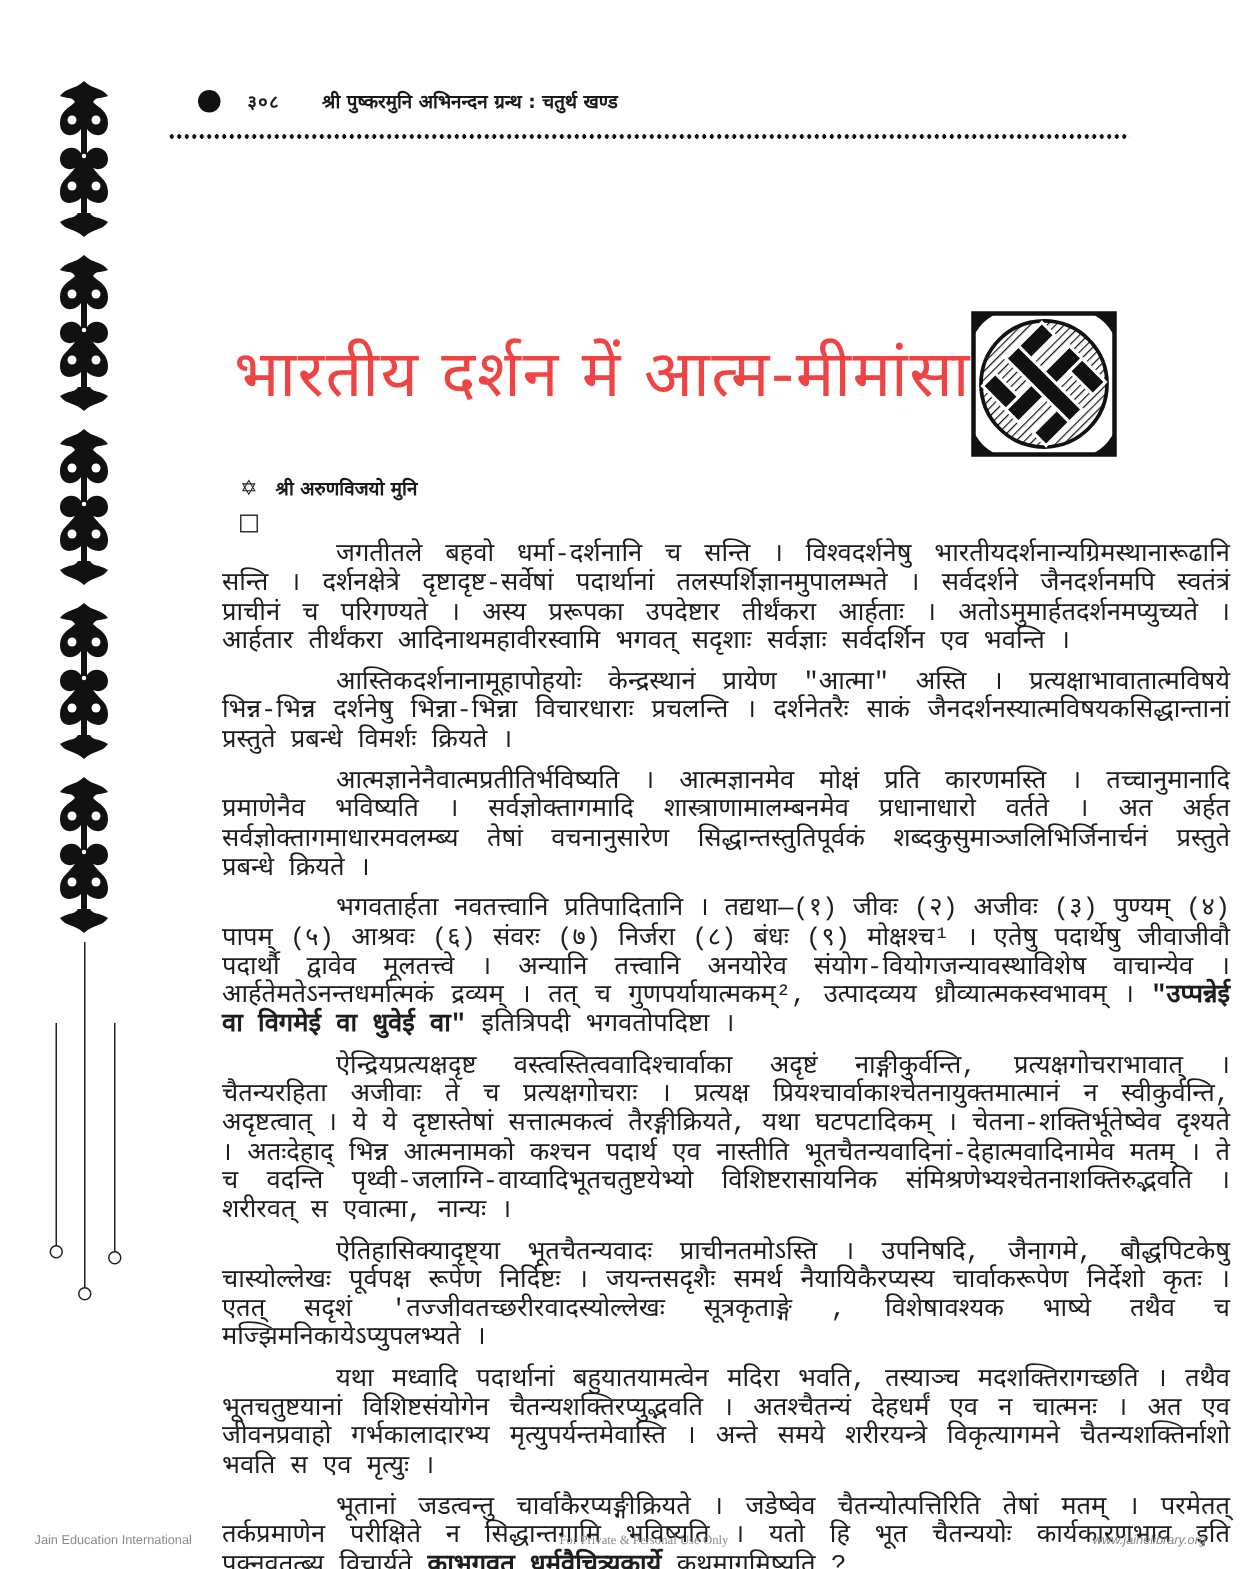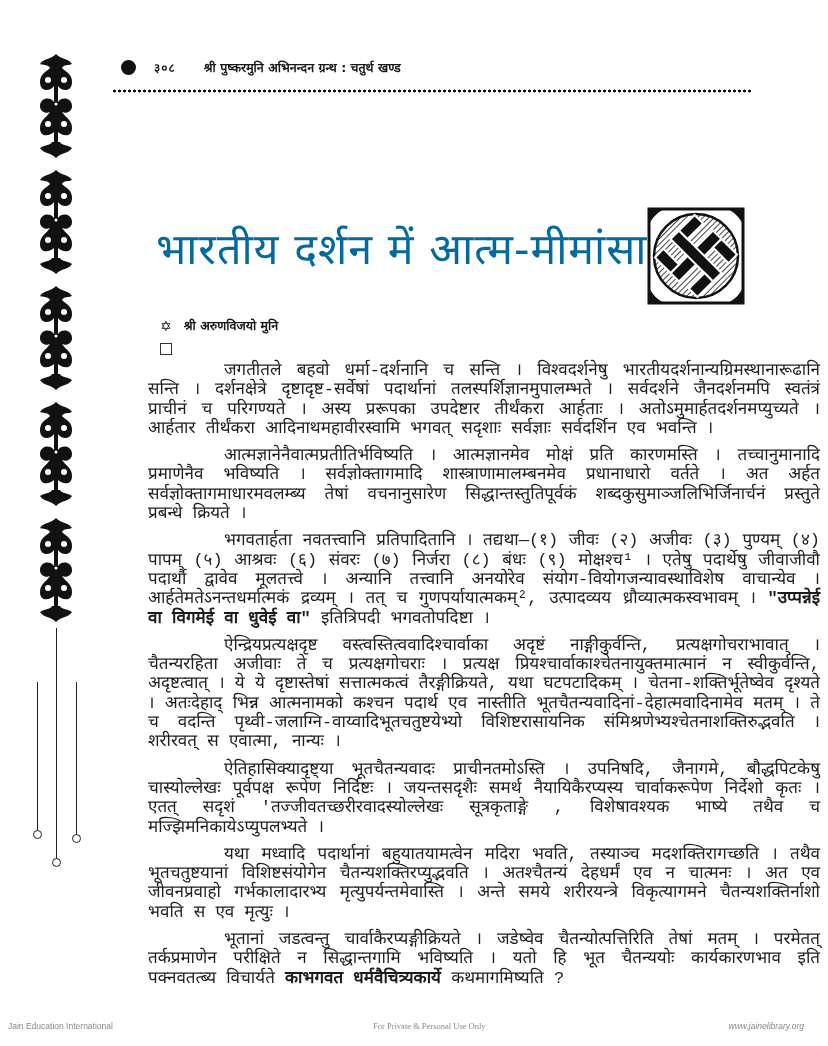--- a/index.html
+++ b/index.html
@@ -7,45 +7,45 @@
   body { position:relative; font-family:"DejaVu Serif", serif; color:#1a1a1a; }
 
   
   .left-border { position:absolute; left:36px; top:52px; width:40px; height:820px; }
   .ornament { position:absolute; left:0; width:40px; height:108px; }
   .ornament svg { width:40px; height:108px; display:block; }
   .vline { position:absolute; background:#222; width:1px; }
   .vcircle { position:absolute; width:9px; height:9px; border:1.6px solid #222; border-radius:50%; background:#fff; }
 
   
-  .header { position:absolute; left:121px; top:55px; height:24px; display:flex; align-items:center; }
+  .header { position:absolute; left:132px; top:55px; height:24px; display:flex; align-items:center; }
   .bullet { width:15px; height:15px; border-radius:50%; background:#111; margin-right:18px; }
   .page-no { font-family:"DejaVu Sans", sans-serif; font-size:12px; font-weight:bold; margin-right:28px; letter-spacing:1px; }
   .running-title { font-family:"DejaVu Sans", sans-serif; font-size:12.5px; font-weight:bold;text-align:right; }
   .dotted-rule { position:absolute; left:112px; top:88px; width:641px; height:6px;
     background-image: radial-gradient(circle, #111 1.4px, transparent 1.6px);
     background-size:5px 6px; background-repeat:repeat-x; }
 
   
-  .title { position:absolute; left:156px; top:218px; font-family:"DejaVu Sans", sans-serif; font-size:43px; font-weight:normal; letter-spacing:1px; color:#0369a1; white-space:nowrap; }
+  .title { position:absolute; left:156px; top:218px; font-family:"DejaVu Sans", sans-serif; font-size:43px; font-weight:normal; letter-spacing:1px; color:#ef4444; white-space:nowrap; }
   .swastika-emblem { position:absolute; left:646px; top:206px; width:100px; height:100px; }
 
   
   .author { position:absolute; left:160px; top:317px; display:flex; align-items:center; font-family:"DejaVu Sans", sans-serif; font-size:12.5px; font-weight:bold; }
   .star-icon { font-size:14px; margin-right:12px; }
   .square-icon { position:absolute; left:160px; top:343px; width:12px; height:12px; border:1.3px solid #333; }
 
   
   .body-text { position:absolute; left:148px; top:361px; width:672px; font-family:Liberation Mono, monospace; font-size:17px; line-height:19.3px; text-align:justify; color:#1d1d1d; }
   .para { text-indent:76px; margin-bottom:8px; }
   .para b { font-weight:bold; }
 
   
   .footer { position:absolute; top:1021px; font-family:"Liberation Sans", sans-serif; font-size:8.5px; color:#8a8a8a; }
-  .footer-left { left:8px;text-align:center; }
+  .footer-left { left:23px;text-align:center; }
   .footer-center { left:373px;font-family:Liberation Serif, serif; }
   .footer-right { right:24px;font-style:italic; }
 </style>
 </head>
 <body>
 
 <div class="left-border">
   <div class="ornament" style="top:0px">
     <svg viewBox="0 0 40 108">
         <g fill="#111">
@@ -164,20 +164,21 @@
 </div>
 
 <div class="author">
   <span class="star-icon">✡</span>
   <span>श्री अरुणविजयो मुनि</span>
 </div>
 <div class="square-icon"></div>
 
 <div class="body-text">
   <p class="para">जगतीतले बहवो धर्मा-दर्शनानि च सन्ति । विश्वदर्शनेषु भारतीयदर्शनान्यग्रिमस्थानारूढानि सन्ति । दर्शनक्षेत्रे दृष्टादृष्ट-सर्वेषां पदार्थानां तलस्पर्शिज्ञानमुपालम्भते । सर्वदर्शने जैनदर्शनमपि स्वतंत्रं प्राचीनं च परिगण्यते । अस्य प्ररूपका उपदेष्टार तीर्थंकरा आर्हताः । अतोऽमुमार्हतदर्शनमप्युच्यते । आर्हतार तीर्थंकरा आदिनाथमहावीरस्वामि भगवत् सदृशाः सर्वज्ञाः सर्वदर्शिन एव भवन्ति ।</p>
+  <p class="para">आस्तिकदर्शनानामूहापोहयोः केन्द्रस्थानं प्रायेण "आत्मा" अस्ति । प्रत्यक्षाभावातात्मविषये भिन्न-भिन्न दर्शनेषु भिन्ना-भिन्ना विचारधाराः प्रचलन्ति । दर्शनेतरैः साकं जैनदर्शनस्यात्मविषयकसिद्धान्तानां प्रस्तुते प्रबन्धे विमर्शः क्रियते ।</p>
   <p class="para">आत्मज्ञानेनैवात्मप्रतीतिर्भविष्यति । आत्मज्ञानमेव मोक्षं प्रति कारणमस्ति । तच्चानुमानादि प्रमाणेनैव भविष्यति । सर्वज्ञोक्तागमादि शास्त्राणामालम्बनमेव प्रधानाधारो वर्तते । अत अर्हत सर्वज्ञोक्तागमाधारमवलम्ब्य तेषां वचनानुसारेण सिद्धान्तस्तुतिपूर्वकं शब्दकुसुमाञ्जलिभिर्जिनार्चनं प्रस्तुते प्रबन्धे क्रियते ।</p>
   <p class="para"><span>भगवतार्हता नवतत्त्वानि प्रतिपादितानि । तद्यथा—(१) जीवः (२) अजीवः (३) पुण्यम् (४) पापम् (५) आश्रवः (६) संवरः (७) निर्जरा (८) बंधः (९) मोक्षश्च¹ । एतेषु पदार्थेषु जीवाजीवौ पदार्थौ द्वावेव मूलतत्त्वे । अन्यानि तत्त्वानि अनयोरेव संयोग-वियोगजन्यावस्थाविशेष वाचान्येव । आर्हतेमतेऽनन्तधर्मात्मकं द्रव्यम् । तत् च गुणपर्यायात्मकम्², उत्पादव्यय ध्रौव्यात्मकस्वभावम् ।</span> <b>"उप्पन्नेई वा विगमेई वा धुवेई वा"</b><span> इतित्रिपदी भगवतोपदिष्टा ।</span></p>
   <p class="para">ऐन्द्रियप्रत्यक्षदृष्ट वस्त्वस्तित्ववादिश्चार्वाका अदृष्टं नाङ्गीकुर्वन्ति, प्रत्यक्षगोचराभावात् । चैतन्यरहिता अजीवाः ते च प्रत्यक्षगोचराः । प्रत्यक्ष प्रियश्चार्वाकाश्चेतनायुक्तमात्मानं न स्वीकुर्वन्ति, अदृष्टत्वात् । ये ये दृष्टास्तेषां सत्तात्मकत्वं तैरङ्गीक्रियते, यथा घटपटादिकम् । चेतना-शक्तिर्भूतेष्वेव दृश्यते । अतःदेहाद् भिन्न आत्मनामको कश्चन पदार्थ एव नास्तीति भूतचैतन्यवादिनां-देहात्मवादिनामेव मतम् । ते च वदन्ति पृथ्वी-जलाग्नि-वाय्वादिभूतचतुष्टयेभ्यो विशिष्टरासायनिक संमिश्रणेभ्यश्चेतनाशक्तिरुद्भवति । शरीरवत् स एवात्मा, नान्यः ।</p>
   <p class="para">ऐतिहासिक्यादृष्ट्या भूतचैतन्यवादः प्राचीनतमोऽस्ति । उपनिषदि, जैनागमे, बौद्धपिटकेषु चास्योल्लेखः पूर्वपक्ष रूपेण निर्दिष्टः । जयन्तसदृशैः समर्थ नैयायिकैरप्यस्य चार्वाकरूपेण निर्देशो कृतः । एतत् सदृशं 'तज्जीवतच्छरीरवादस्योल्लेखः सूत्रकृताङ्गे , विशेषावश्यक भाष्ये तथैव च मज्झिमनिकायेऽप्युपलभ्यते ।</p>
   <p class="para">यथा मध्वादि पदार्थानां बहुयातयामत्वेन मदिरा भवति, तस्याञ्च मदशक्तिरागच्छति । तथैव भूतचतुष्टयानां विशिष्टसंयोगेन चैतन्यशक्तिरप्युद्भवति । अतश्चैतन्यं देहधर्मं एव न चात्मनः । अत एव जीवनप्रवाहो गर्भकालादारभ्य मृत्युपर्यन्तमेवास्ति । अन्ते समये शरीरयन्त्रे विकृत्यागमने चैतन्यशक्तिर्नाशो भवति स एव मृत्युः ।</p>
   <p class="para"><span>भूतानां जडत्वन्तु चार्वाकैरप्यङ्गीक्रियते । जडेष्वेव चैतन्योत्पत्तिरिति तेषां मतम् । परमेतत् तर्कप्रमाणेन परीक्षिते न सिद्धान्तगामि भविष्यति । यतो हि भूत चैतन्ययोः कार्यकारणभाव इति पक्नवतत्ब्य विचार्यते</span> <b>काभगवत धर्मवैचित्र्यकार्ये</b><span> कथमागमिष्यति ?</span></p>
 </div>
 
 <div class="footer footer-left">Jain Education International</div>
 <div class="footer footer-center">For Private &amp; Personal Use Only</div>

